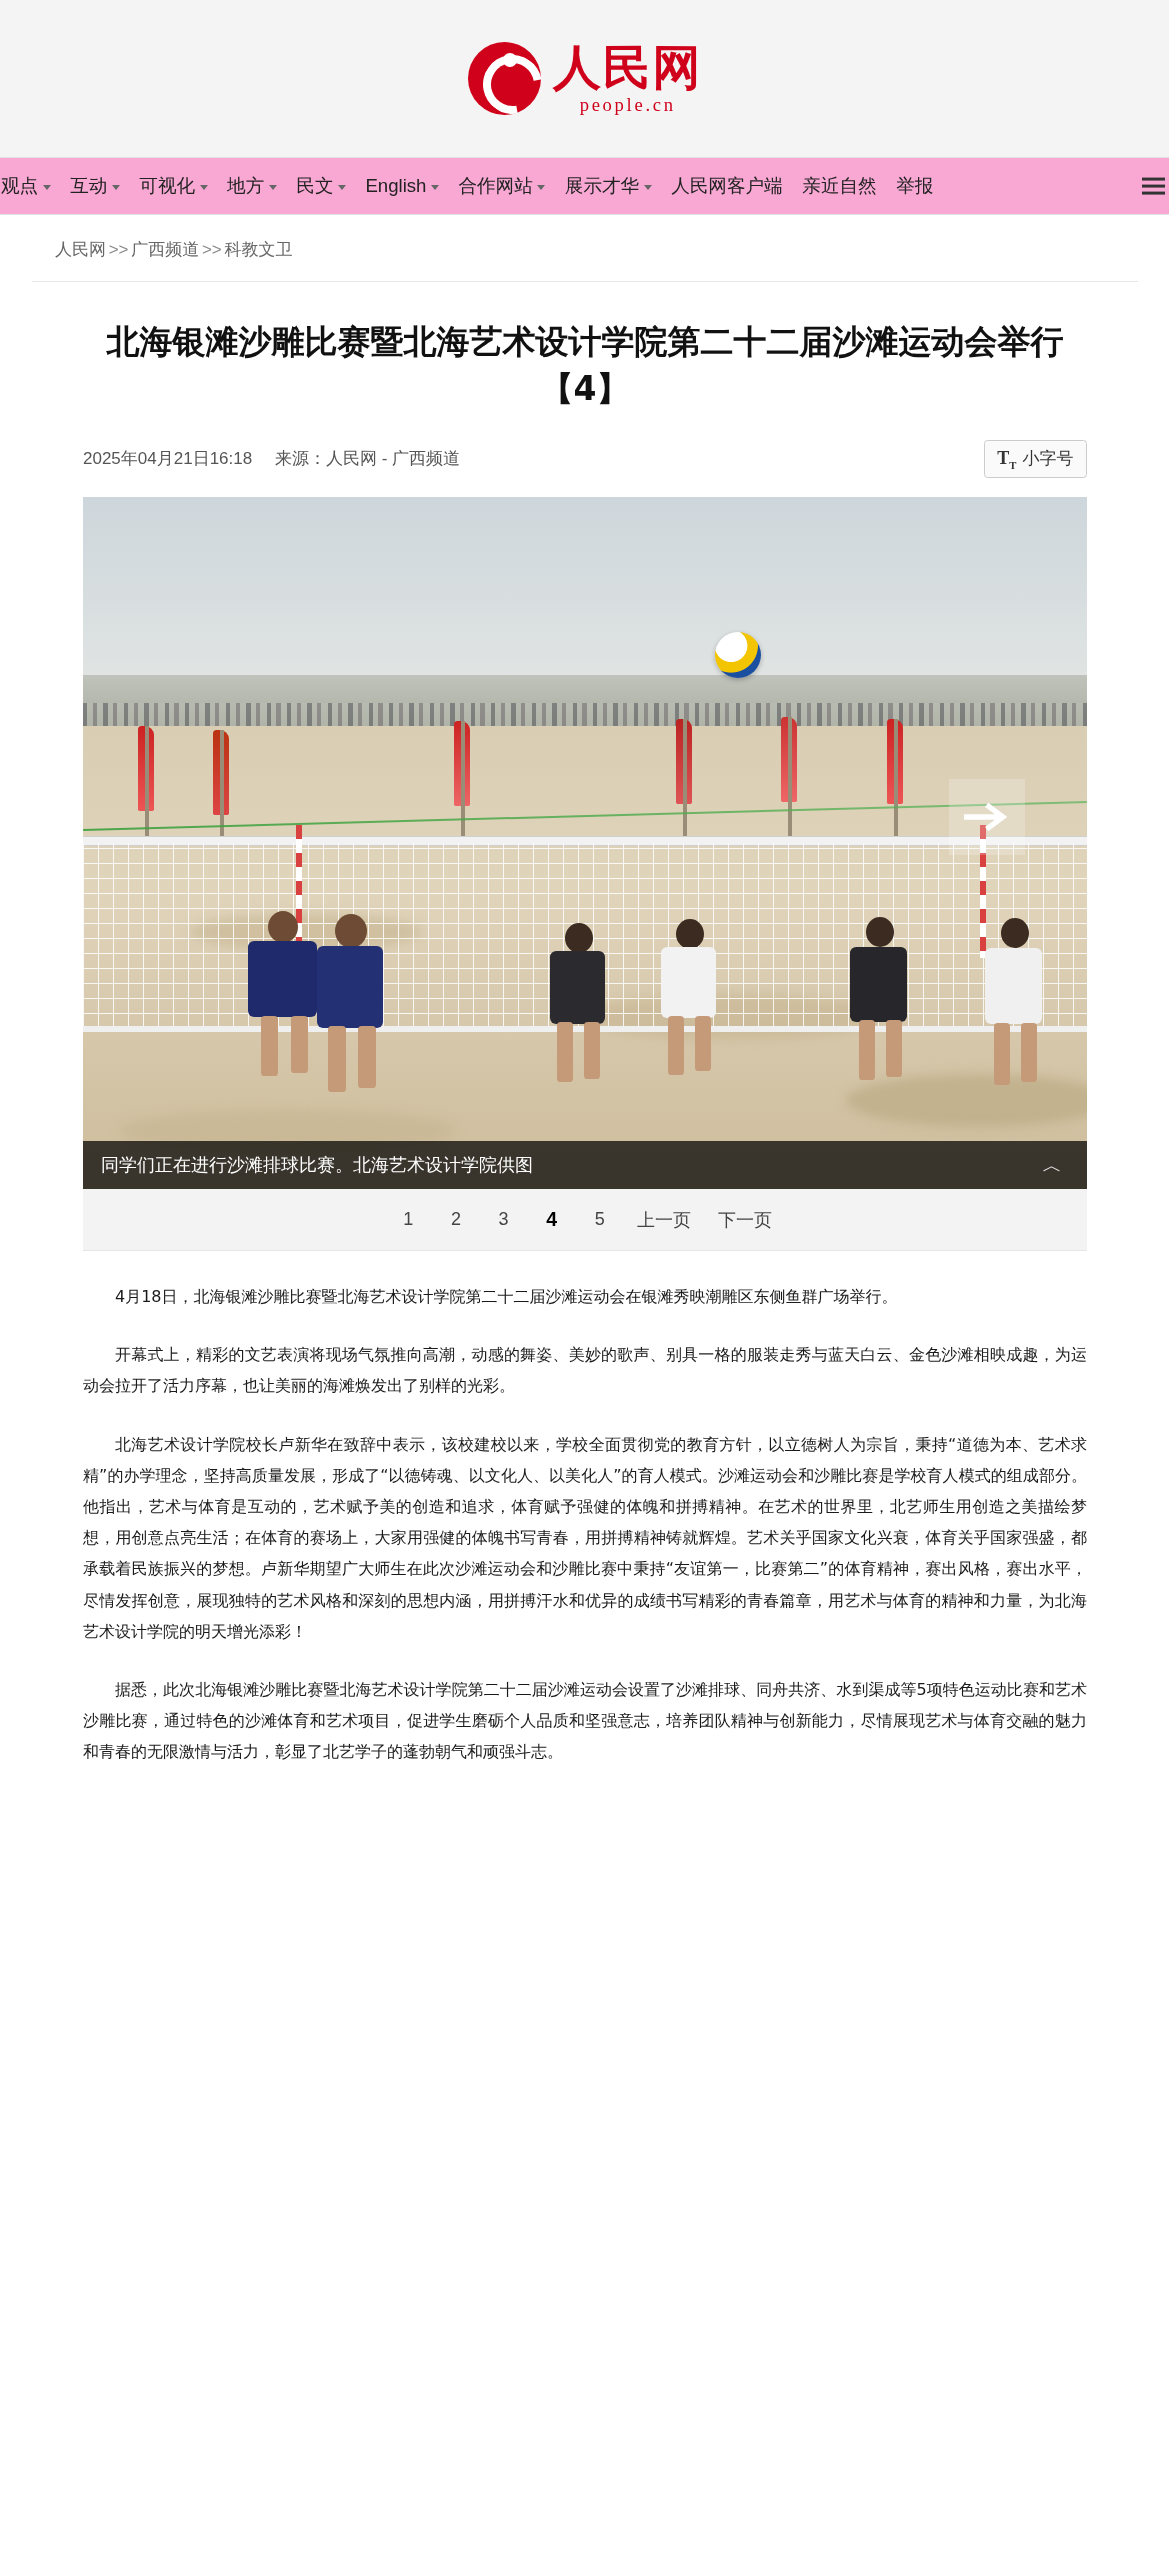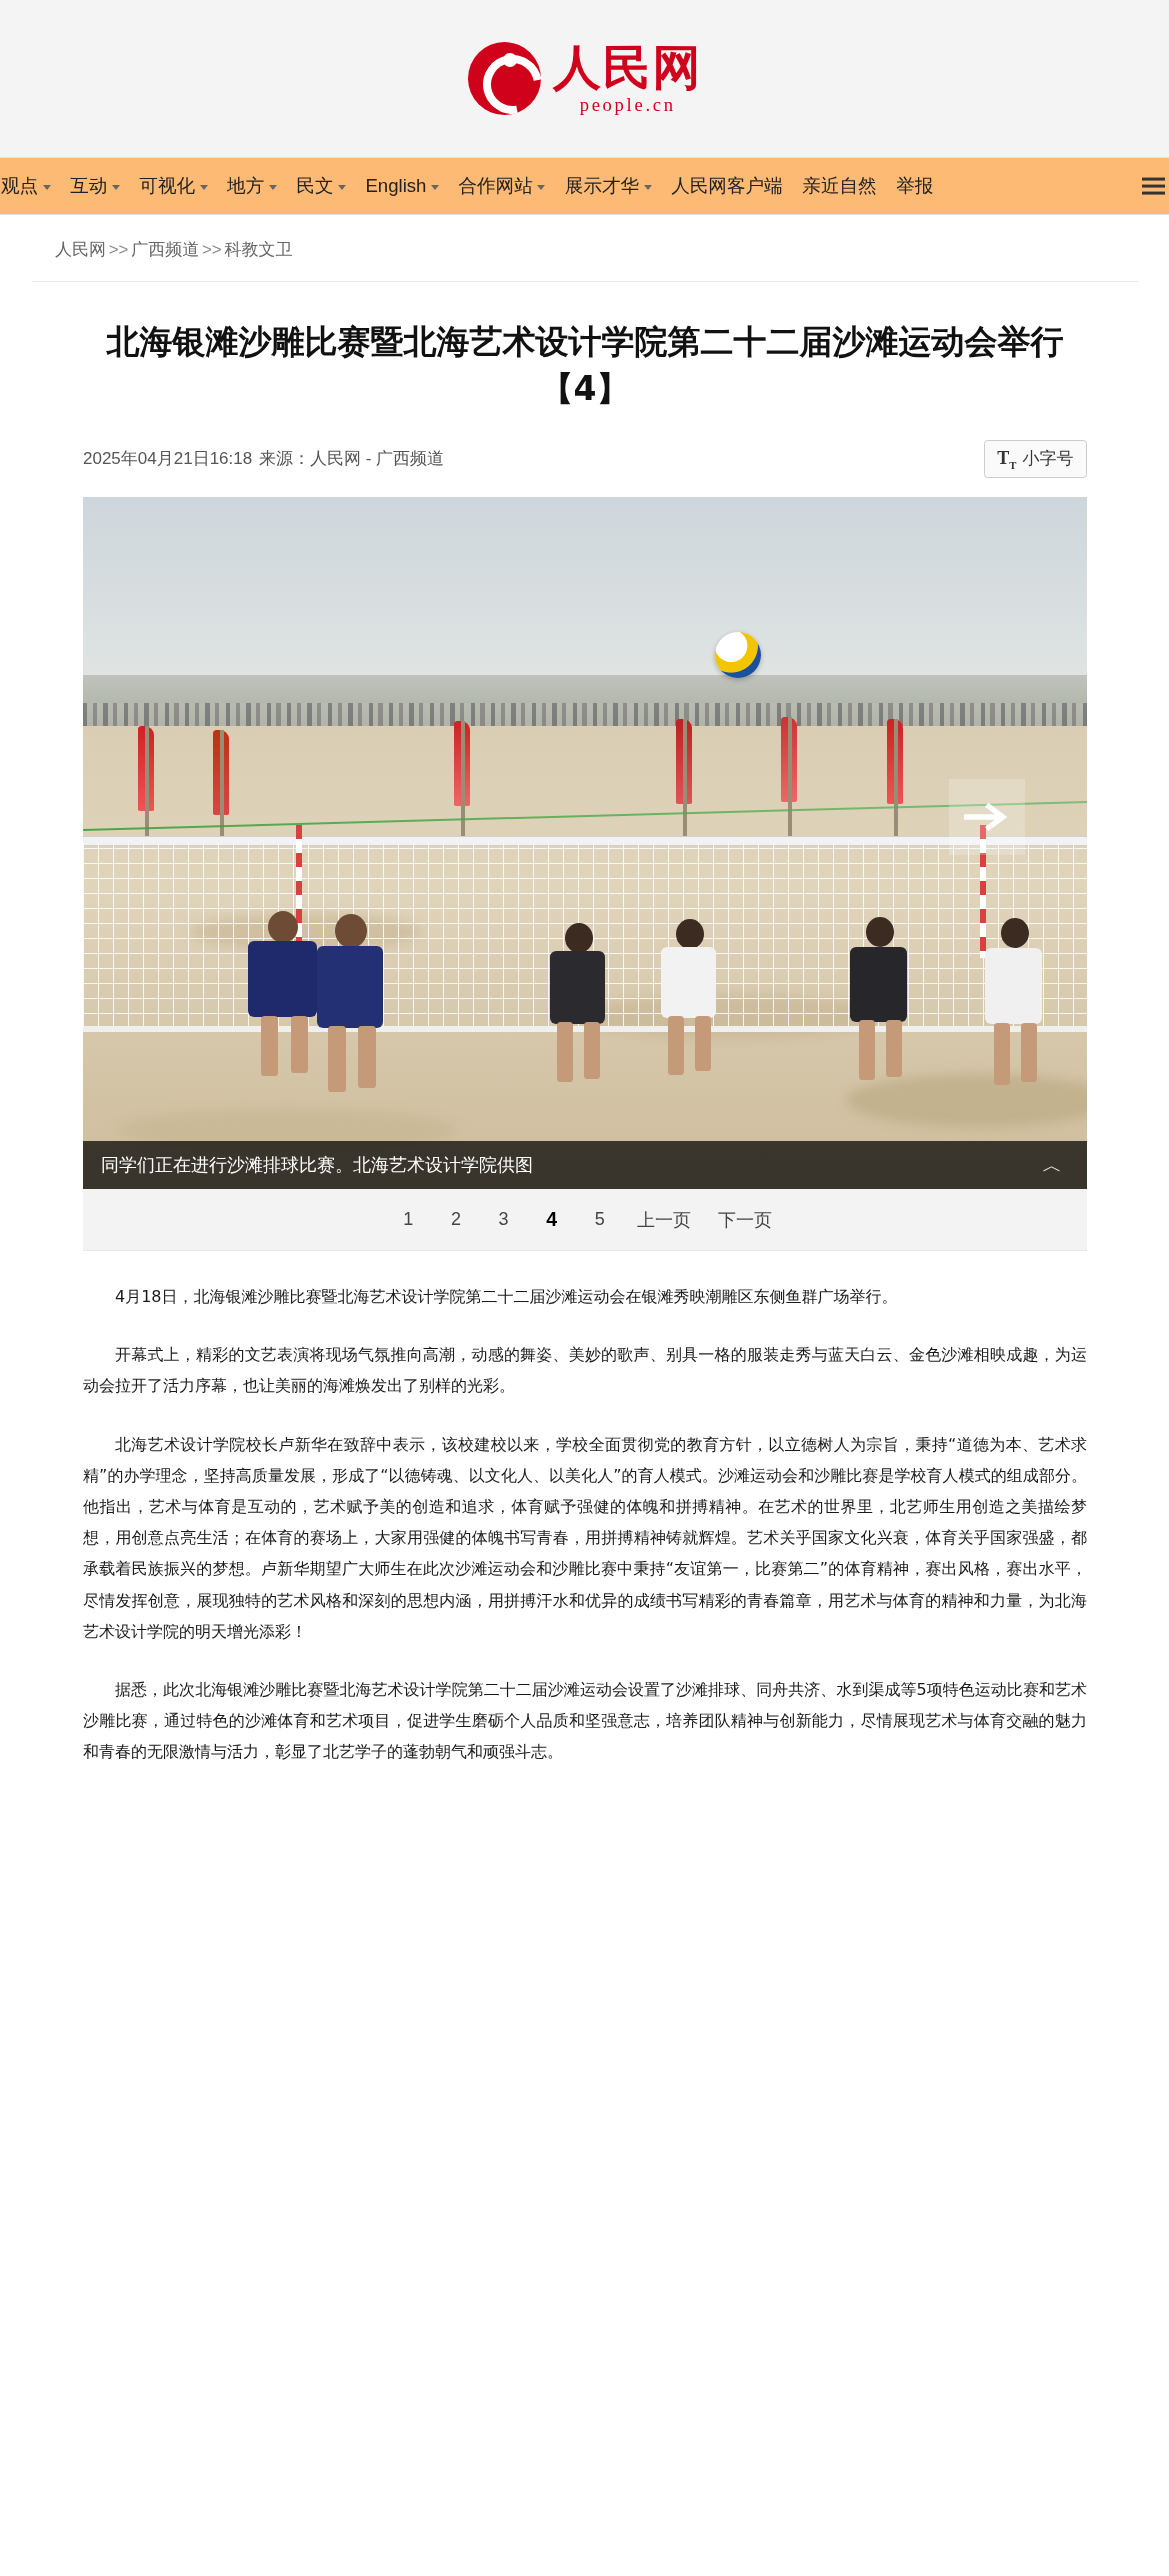--- a/index.html
+++ b/index.html
@@ -69,21 +69,21 @@
 
   
   .nav-bar {
     height: 57px;
     border-bottom: 0.9px solid #e2e2e2;
     display: flex;
     align-items: center;
     padding: 0 3.6px;
     overflow: hidden;
     position: relative;
-    background: #fdba74;
+    background: #f9a8d4;
   }
   .nav-item {
     font-size: 18.6px;
     color: #222;
     padding: 0 9.8px;
     white-space: nowrap;
     display: flex;
     align-items: center;
     gap: 4.4px;
     cursor: pointer;
@@ -147,21 +147,21 @@
   .meta-row {
     display: flex;
     align-items: center;
     justify-content: space-between;
     padding: 0 23px 19.5px 23px;
   }
   .meta-left {
     font-size: 17px;
     color: #555;
   }
-  .meta-left .src { margin-left: 2px; }
+  .meta-left .src { margin-left: 18px; }
   .font-size-btn {
     border: 0.9px solid #ccc;
     border-radius: 3.6px;
     background: #fafafa;
     font-size: 17px;
     color: #333;
     padding: 6.2px 12.4px;
     display: flex;
     align-items: center;
     gap: 6.2px;

